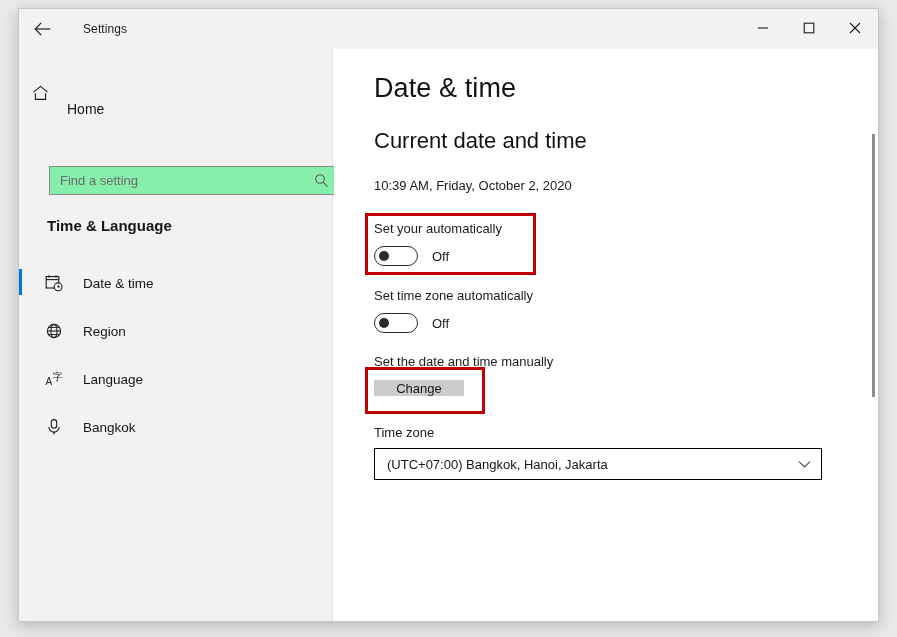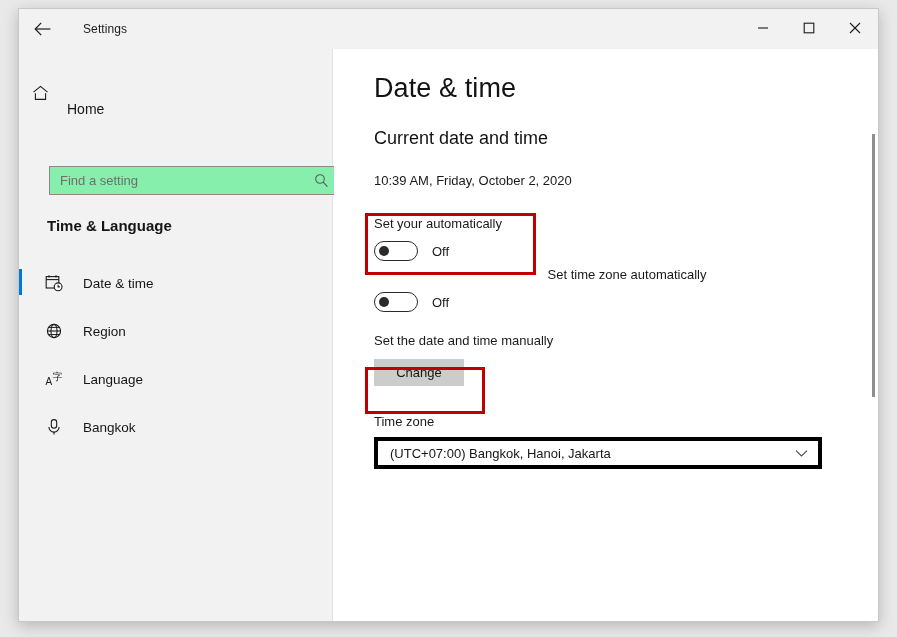--- a/index.html
+++ b/index.html
@@ -105,21 +105,21 @@
     background: #ffffff;
     overflow: hidden;
   }
   #content-inner { position: relative; padding: 0 0 0 40px; }
 
   #page-title {
     font-size: 27px; font-weight: normal; color: #131313;
     margin: 24px 0 0 0; letter-spacing: .1px;
   }
   .sub-head {
-    font-size: 18px; color: #131313;
+    font-size: 22px; color: #131313;
     margin-top: 24px;
   }
   .body-text { font-size: 13px; color: #1a1a1a; }
   .muted-text { font-size: 12.5px; color: #676767; line-height: 18px; }
 
   #current-dt { margin-top: 24px; }
 
   
   .toggle-row { display: flex; align-items: center; }
   .toggle {
@@ -137,39 +137,39 @@
     background: #2b2b2b;
   }
   .toggle-state { font-size: 13px; color: #1a1a1a; margin-left: 14px; }
 
   .gray-btn {
     background: #cccccc;
     border: 1px solid #cccccc;
     color: #161616;
     font-family: "Liberation Sans", sans-serif;
     font-size: 13px;
-    height: 27px;
+    height: 16px;
     min-width: 90px;
     padding: 0 16px;
     cursor: default;
   }
 
   
   .redbox {
     position: absolute;
     border: 3px solid #c00000;
     pointer-events: none;
   }
   #redbox-settime  { left: 346px; top: 204px; width: 171px; height: 62px; }
   #redbox-change   { left: 346px; top: 358px; width: 120px; height: 47px; }
 
   
   .combo {
     width: 448px; height: 32px;
-    border: 4px solid #000000;
+    border: 1px solid #000000;
     background: #ffffff;
     display: flex; align-items: center;
     margin-top: 8px;
   }
   .combo-value { font-size: 13px; color: #161616; padding-left: 12px; flex: 1; }
   .combo-arrow { width: 34px; display:flex; align-items:center; justify-content:center; }
 
   
   #scrollbar {
     position: absolute; right: 0; top: 40px;
@@ -314,21 +314,21 @@
       <div style="margin-top:28px;">
         <div class="body-text">Set your automatically</div>
         <div class="toggle-row" style="margin-top:10px;">
           <div class="toggle">
             <span class="knob"></span>
           </div>
           <span class="toggle-state">Off</span>
         </div>
       </div>
 
-      <div style="margin-top:6px;text-align:center;">
+      <div style="margin-top:22px;">
         <div class="body-text">Set time zone automatically</div>
         <div class="toggle-row" style="margin-top:10px;">
           <div class="toggle">
             <span class="knob"></span>
           </div>
           <span class="toggle-state">Off</span>
         </div>
       </div>
 
       <div style="margin-top:21px;">

